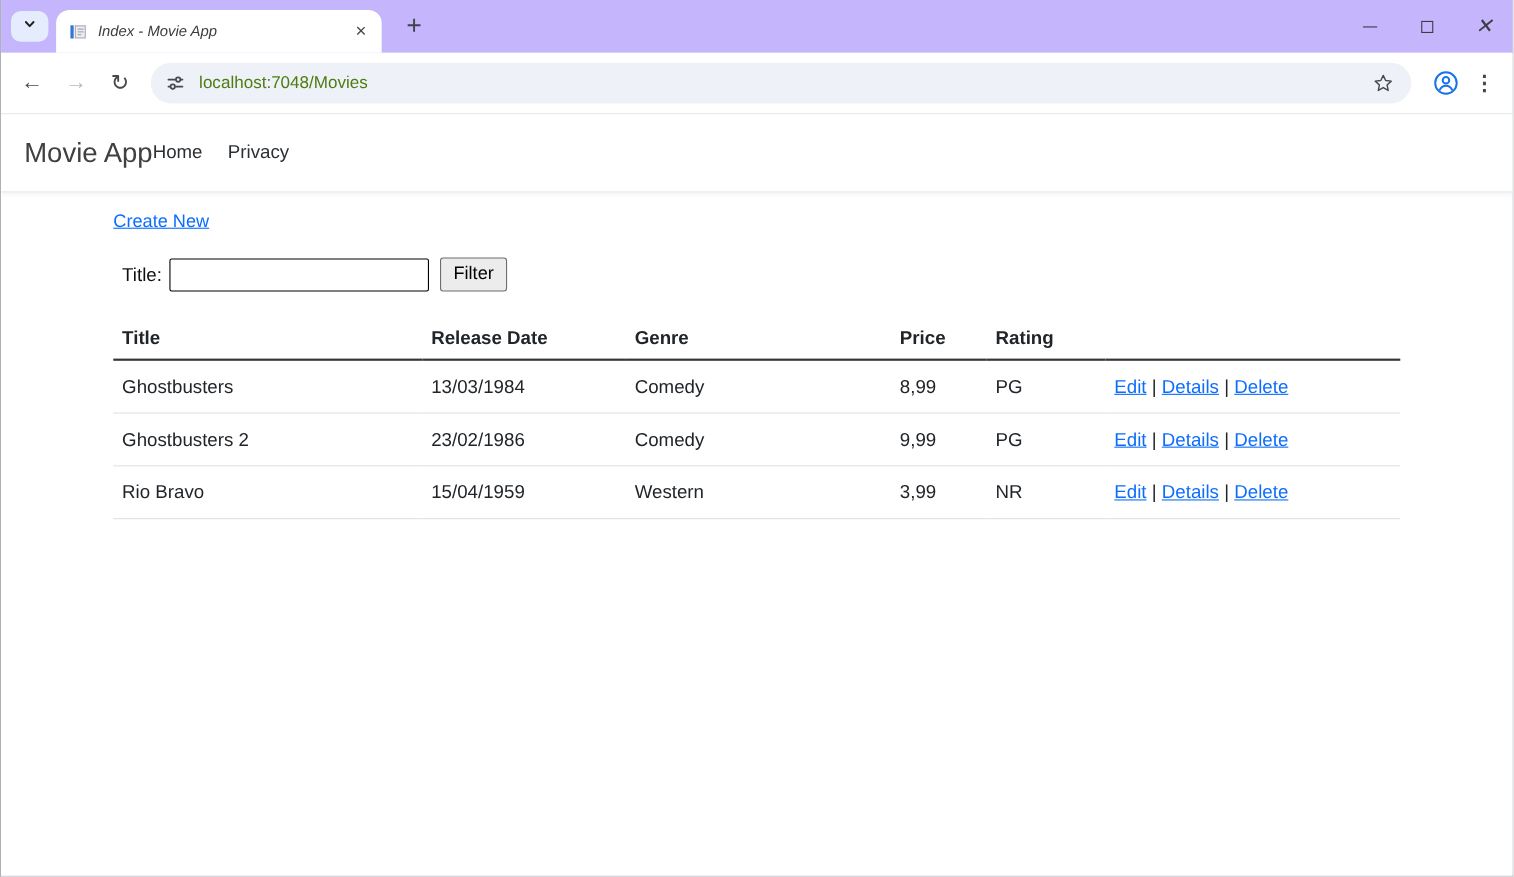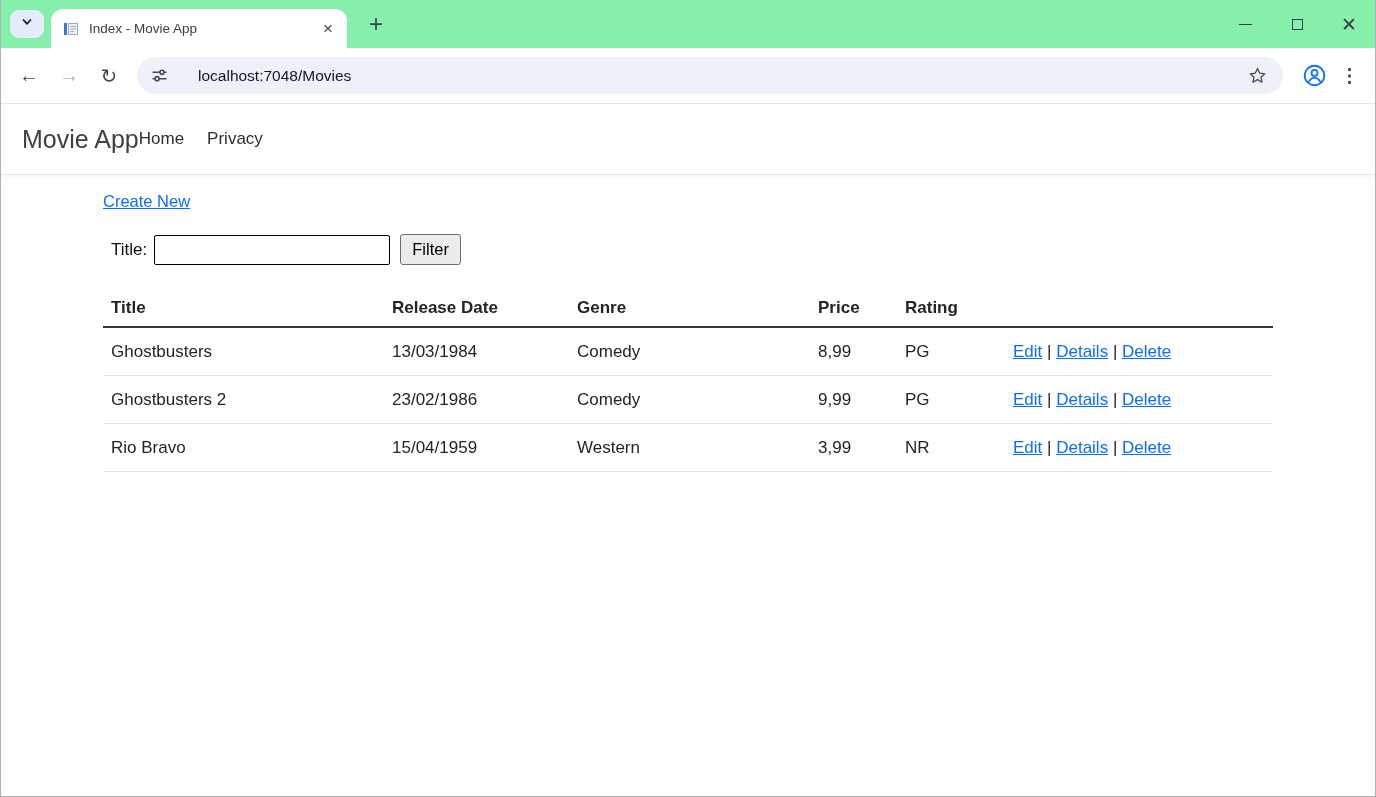--- a/index.html
+++ b/index.html
@@ -11,22 +11,22 @@
     overflow:hidden;
   }
   .window {
     width:1376px; height:797px;
     border:1px solid #aeb2b8; border-top:none;
     display:flex; flex-direction:column;
   }
 
   
   .titlebar {
-    height:48px; background:#86efac;
-    display:flex; align-items:center; flex-shrink:0;
+    height:48px; background:#c4b5fd;
+    display:flex; align-items:center; flex-shrink:0;font-style:italic;
   }
   .tab-search {
     width:34px; height:28px; margin-left:9px; border-radius:9px;
     background:#e4ecfd; display:flex; align-items:center; justify-content:center;
     cursor:pointer; flex-shrink:0;
   }
   .tab {
     margin-left:7px; align-self:flex-end;
     width:296px; height:39px; background:#ffffff;
     border-radius:12px 12px 0 0;
@@ -54,21 +54,21 @@
   }
   .nav-btn {
     width:40px; height:40px; display:flex; align-items:center; justify-content:center;
     font-size:20px; color:#474747; cursor:pointer; border-radius:50%;
   }
   .nav-btn.disabled { color:#b4b7bb; cursor:default; }
   .omnibox {
     flex:1; height:37px; margin:0 8px; border-radius:19px; background:#eef1f8;
     display:flex; align-items:center; padding:0 14px; cursor:text;
   }
-  .omni-url { margin-left:30px; font-size:15.5px; color:#0f172a; }
+  .omni-url { margin-left:13px; font-size:15.5px; color:#4d7c0f; }
   .omni-spacer { flex:1; }
   .star-btn { display:flex; cursor:pointer; padding:2px; }
   .profile-btn { display:flex; margin-left:12px; cursor:pointer; }
   .menu-btn { font-size:19px; color:#474747; margin:0 8px 0 14px; cursor:pointer; font-weight:bold; }
 
   
   .page { flex:1; background:#fff; display:flex; flex-direction:column; overflow:hidden; }
   .site-nav {
     height:71px; flex-shrink:0; background:#fff;
     border-bottom:1px solid #e7e7e7; box-shadow:0 2px 4px rgba(0,0,0,.045);

